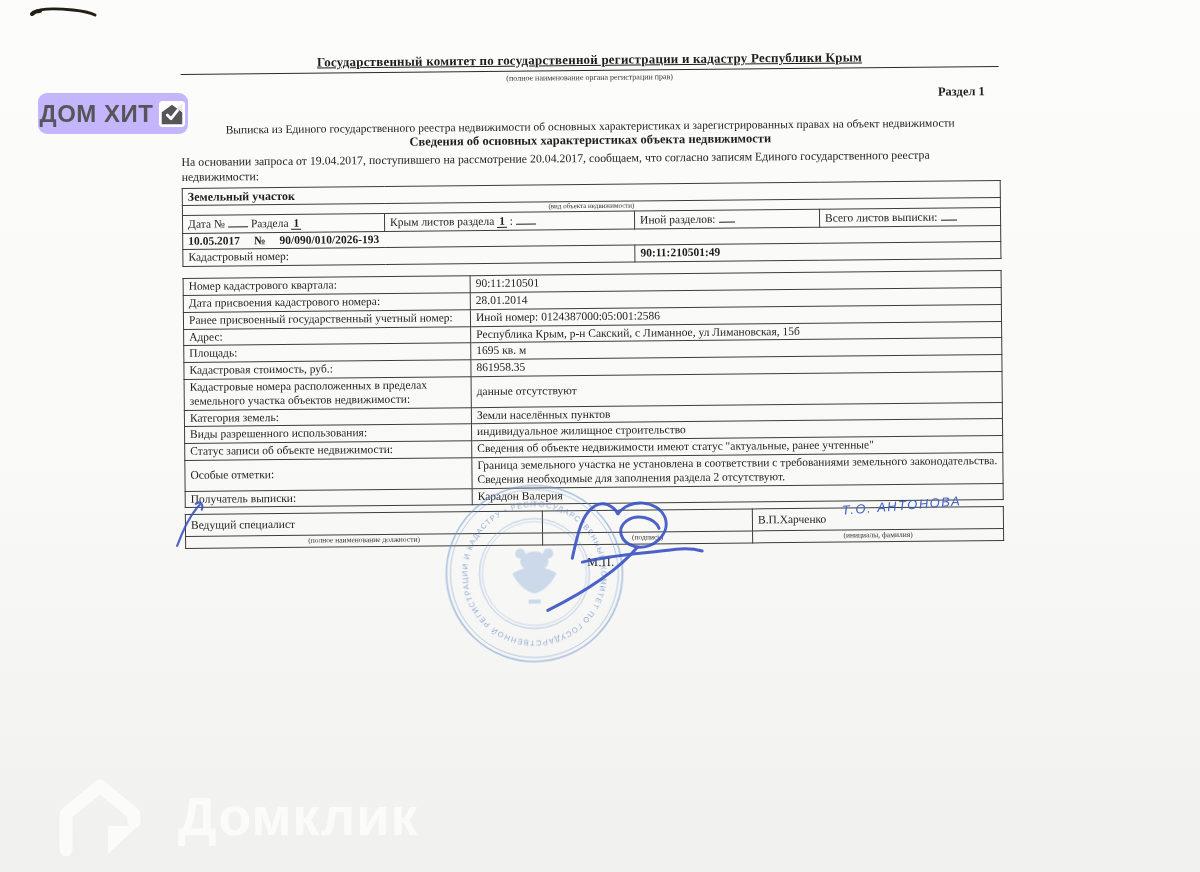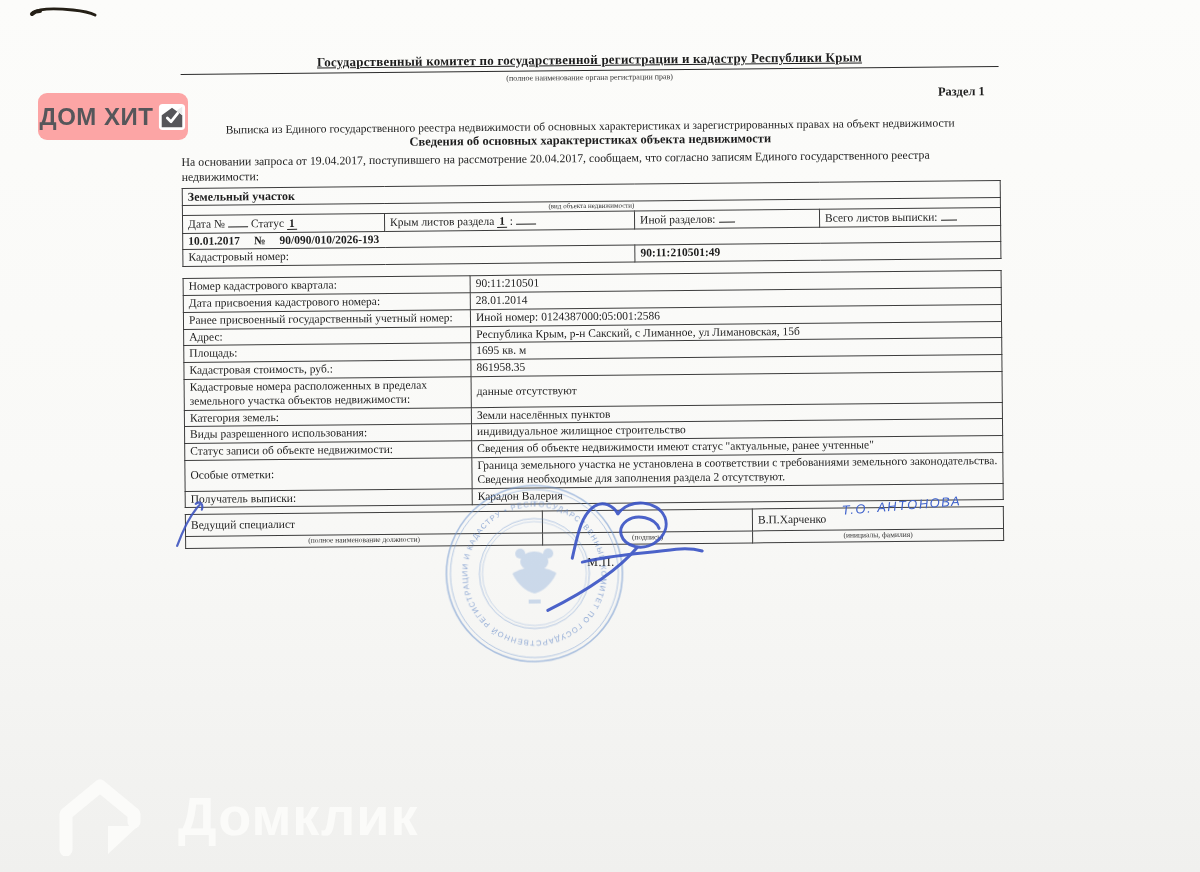--- a/index.html
+++ b/index.html
@@ -39,22 +39,22 @@
   .sign-ink{position:absolute;left:430px;top:470px;z-index:4;}
   .tick-ink{position:absolute;left:165px;top:492px;z-index:4;}
   .handwritten{
     position:absolute;left:840px;top:501px;z-index:4;
     font-family:"Liberation Sans",sans-serif;font-style:italic;font-size:13px;
     letter-spacing:1.5px;color:#3f62cc;transform:rotate(-4deg);white-space:nowrap;
   }
   .scan-mark{position:absolute;left:25px;top:2px;z-index:5;}
   
   .domhit{
-    position:absolute;left:38px;top:93px;width:150px;height:47px;z-index:10;
-    background:#fca5a5;border-radius:9px;display:flex;align-items:center;justify-content:center;gap:5px;
+    position:absolute;left:38px;top:93px;width:150px;height:41px;z-index:10;
+    background:#c4b5fd;border-radius:9px;display:flex;align-items:center;justify-content:center;gap:5px;
   }
   .domhit-text{font-family:"Liberation Sans",sans-serif;font-weight:bold;font-size:24px;color:#56565a;letter-spacing:.5px;}
   .domclick{position:absolute;left:52px;top:776px;z-index:2;display:flex;align-items:center;gap:26px;}
   .domclick-text{font-family:"Liberation Sans",sans-serif;font-weight:bold;font-size:54px;color:#fbfbf9;letter-spacing:1px;}
 </style>
 </head>
 <body>
 
 <svg class="scan-mark" width="80" height="18" viewBox="0 0 80 18">
   <path d="M8,11 C14,6 28,6 48,8 C58,9 66,11 70,13" fill="none" stroke="#241f16" stroke-width="3" stroke-linecap="round"></path>
@@ -79,27 +79,27 @@
           <col style="width:181px">
         </colgroup>
       <tbody>
           <tr>
             <td colspan="4" class="obj-type">Земельный участок</td>
           </tr>
       <tr>
             <td colspan="4" class="obj-caption">(вид объекта недвижимости)</td>
           </tr>
       <tr>
-        <td><span>Дата №</span><span class="blank"></span><span>Статус</span> <span class="numu">1</span></td>
+        <td><span>Дата №</span><span class="blank"></span><span>Раздела</span> <span class="numu">1</span></td>
         <td><span>Крым листов раздела</span> <span class="numu">1</span> <span>:</span><span class="blank"></span></td>
         <td><span>Иной разделов:</span><span class="blank sm"></span></td>
         <td><span>Всего листов выписки:</span><span class="blank sm"></span></td>
       </tr>
       <tr>
-            <td colspan="4" class="date-row"><span>10.01.2017</span><span class="sp"></span><span>№</span><span class="sp"></span><span>90/090/010/2026-193</span></td>
+            <td colspan="4" class="date-row"><span>10.05.2017</span><span class="sp"></span><span>№</span><span class="sp"></span><span>90/090/010/2026-193</span></td>
           </tr>
       <tr>
         <td colspan="2">Кадастровый номер:</td>
         <td colspan="2" class="cad-value">90:11:210501:49</td>
       </tr>
     </tbody>
       </table>
 
     <table class="t2">
       <colgroup>

